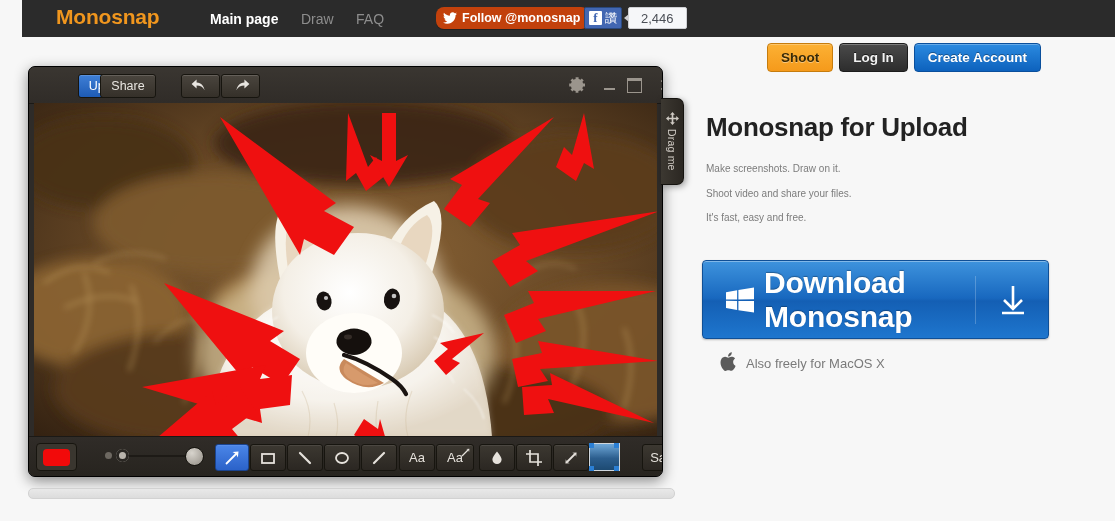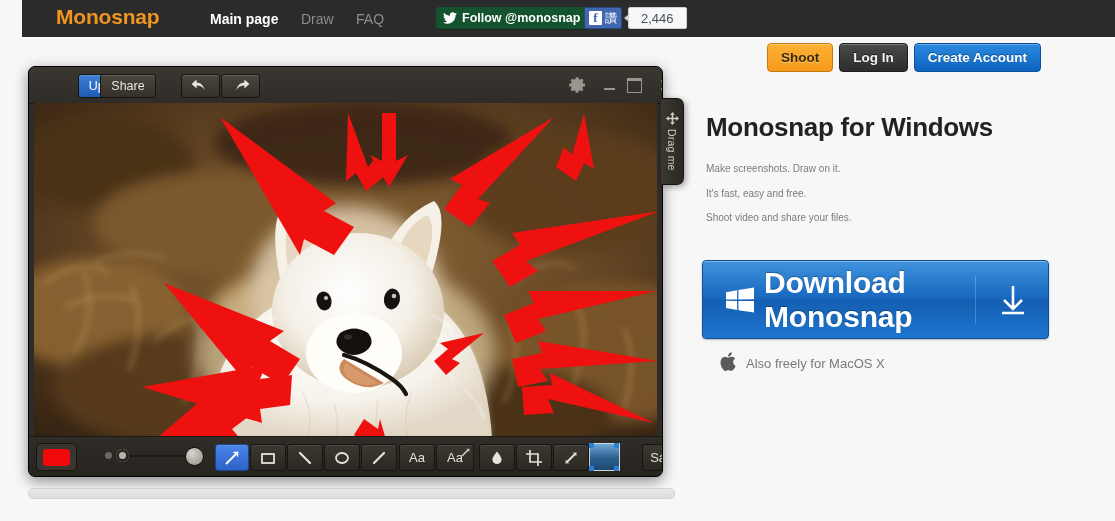--- a/index.html
+++ b/index.html
@@ -21,21 +21,21 @@
     color:#f0961e;font-size:21px;font-weight:bold;letter-spacing:-0.2px;
   }
   .navlinks{position:absolute;left:188px;top:10px;}
   .navlink{
     display:inline-block;margin-right:18px;font-size:14px;color:#8d8d8d;
     text-decoration:none;cursor:pointer;
   }
   .navlink.active{color:#ffffff;font-weight:bold;}
   .tw-btn{
     position:absolute;left:414px;top:7px;height:22px;
-    background:#14532d;border-radius:3px;
+    background:#c2410c;border-radius:8px;
     padding:0 9px 0 7px;display:flex;align-items:center;
     color:#fff;font-size:12.5px;font-weight:bold;cursor:pointer;
     box-shadow:0 1px 0 rgba(0,0,0,.25);
   }
   .tw-bird{margin-right:5px;display:flex;align-items:center;}
   .fb-wrap{
     position:absolute;left:562px;top:7px;display:flex;align-items:center;height:22px;
   }
   .fb-like{
     display:flex;align-items:center;height:20px;background:#4267b2;
@@ -231,24 +231,24 @@
   </div>
 </div>
 
 <div class="acct">
   <div class="btn btn-donate">Shoot</div>
   <div class="btn btn-login">Log In</div>
   <div class="btn btn-create">Create Account</div>
 </div>
 
 <div class="rcol">
-  <div class="r-title">Monosnap for Windows</div>
+  <div class="r-title">Monosnap for Upload</div>
   <div class="r-line">Make screenshots. Draw on it.</div>
+  <div class="r-line">Shoot video and share your files.</div>
   <div class="r-line">It's fast, easy and free.</div>
-  <div class="r-line">Shoot video and share your files.</div>
 
   <div class="dl-btn">
     <span class="dl-win">
       <svg width="30" height="28" viewBox="0 0 30 28">
         <path fill="#ffffff" d="M1 6.2 12.1 4.3l.01 9.1L1.01 13.5z"></path>
         <path fill="#ffffff" d="M13.4 4.1 29 1.6v11.7l-15.6.1z"></path>
         <path fill="#ffffff" d="M1 14.8l11.1.1.01 9.1L1.01 22.1z"></path>
         <path fill="#ffffff" d="M13.4 14.9 29 15v11.6l-15.6-2.4z"></path>
       </svg>
     </span>

